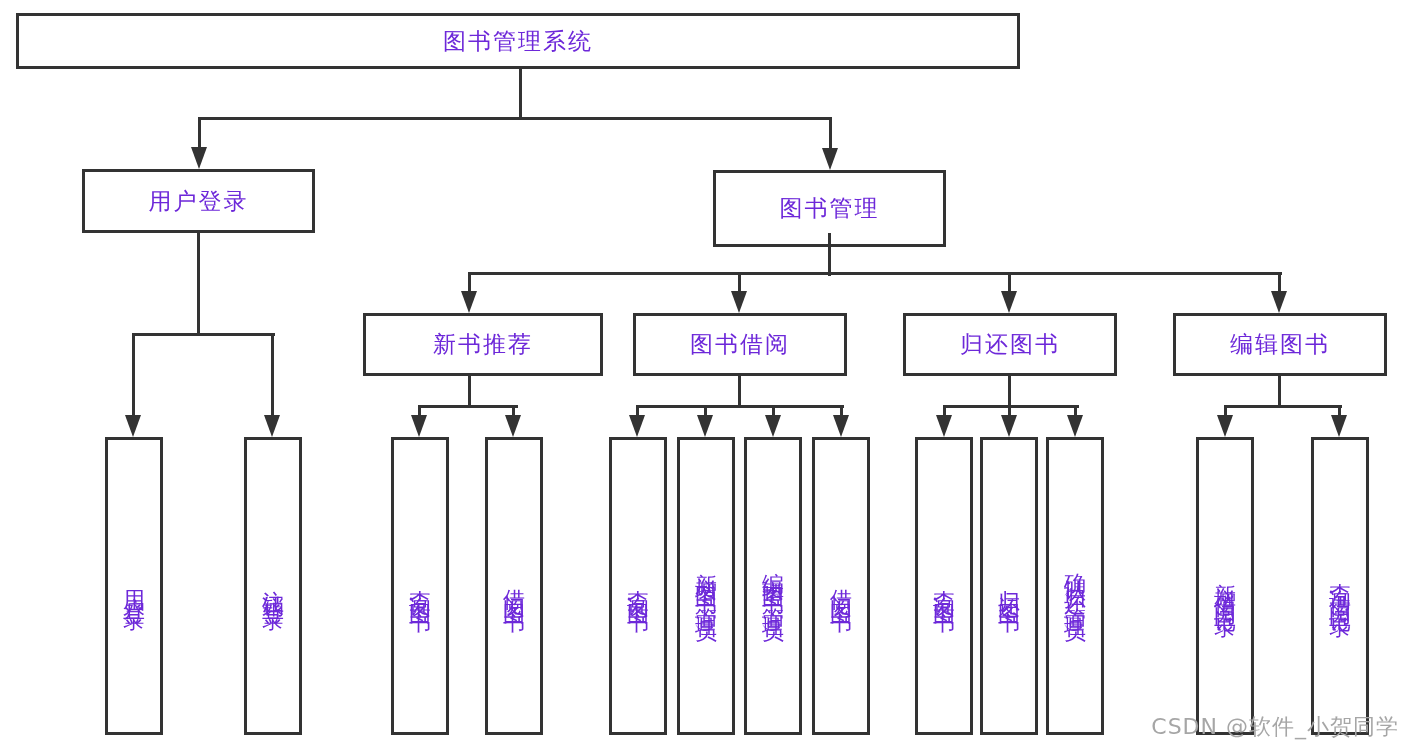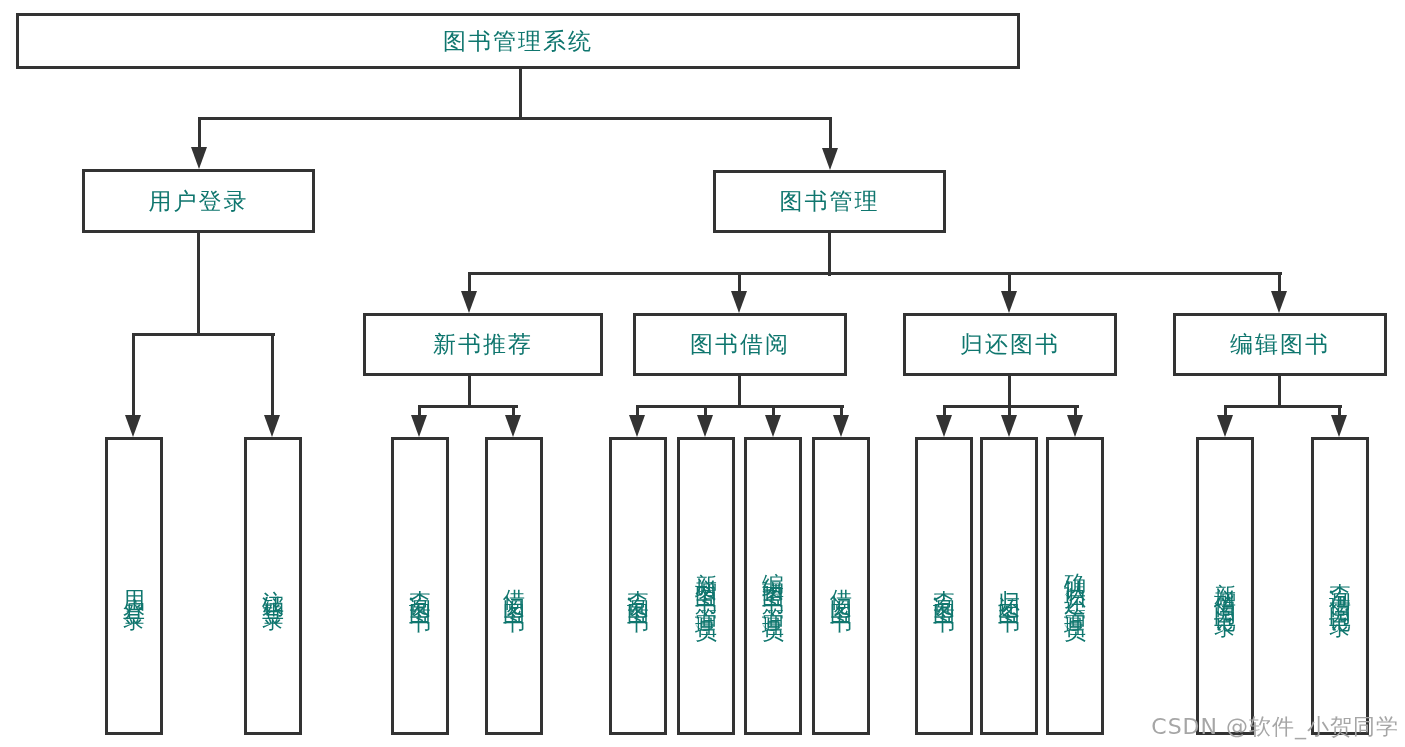--- a/index.html
+++ b/index.html
@@ -3,21 +3,21 @@
 <meta charset="utf-8">
 <style>
   html,body{margin:0;padding:0;background:#ffffff;}
   .stage{
     position:relative;width:1405px;height:747px;background:#ffffff;overflow:hidden;
     font-family:"DejaVu Sans","Liberation Sans",sans-serif;color:#333333;
   }
   .node{
     position:absolute;box-sizing:border-box;border:3px solid #333333;background:#ffffff;
     display:flex;align-items:center;justify-content:center;
-    font-size:23px;letter-spacing:2px;color:#0f766e;
+    font-size:23px;letter-spacing:2px;color:#6d28d9;
   }
   .leaf{width:58px;height:298px;}
   .leaf .lbl{
     writing-mode:vertical-rl;text-orientation:mixed;
     font-size:22px;letter-spacing:7px;line-height:1;
   }
   .hl{position:absolute;height:3px;background:#333333;}
   .vl{position:absolute;width:3px;background:#333333;}
   .ar{
     position:absolute;width:0;height:0;
@@ -41,21 +41,21 @@
   <div class="vl" style="left:519px;top:68px;height:50px;"></div>
   <div class="hl" style="left:198px;top:117px;width:634px;"></div>
   <div class="vl" style="left:198px;top:117px;height:31px;"></div>
   <div class="ar" style="left:191px;top:147px;"></div>
   <div class="vl" style="left:829px;top:117px;height:31px;"></div>
   <div class="ar" style="left:822px;top:148px;"></div>
 
   <div class="node" style="left:82px;top:169px;width:233px;height:64px;">
     <span class="lbl">用户登录</span>
   </div>
-  <div class="node" style="left:713px;top:170px;width:233px;height:63px;">
+  <div class="node" style="left:713px;top:170px;width:233px;height:77px;">
     <span class="lbl">图书管理</span>
   </div>
 
   <div class="vl" style="left:197px;top:233px;height:103px;"></div>
   <div class="hl" style="left:132px;top:333px;width:143px;"></div>
   <div class="vl" style="left:132px;top:333px;height:83px;"></div>
   <div class="ar" style="left:125px;top:415px;"></div>
   <div class="vl" style="left:271px;top:333px;height:83px;"></div>
   <div class="ar" style="left:264px;top:415px;"></div>
 

